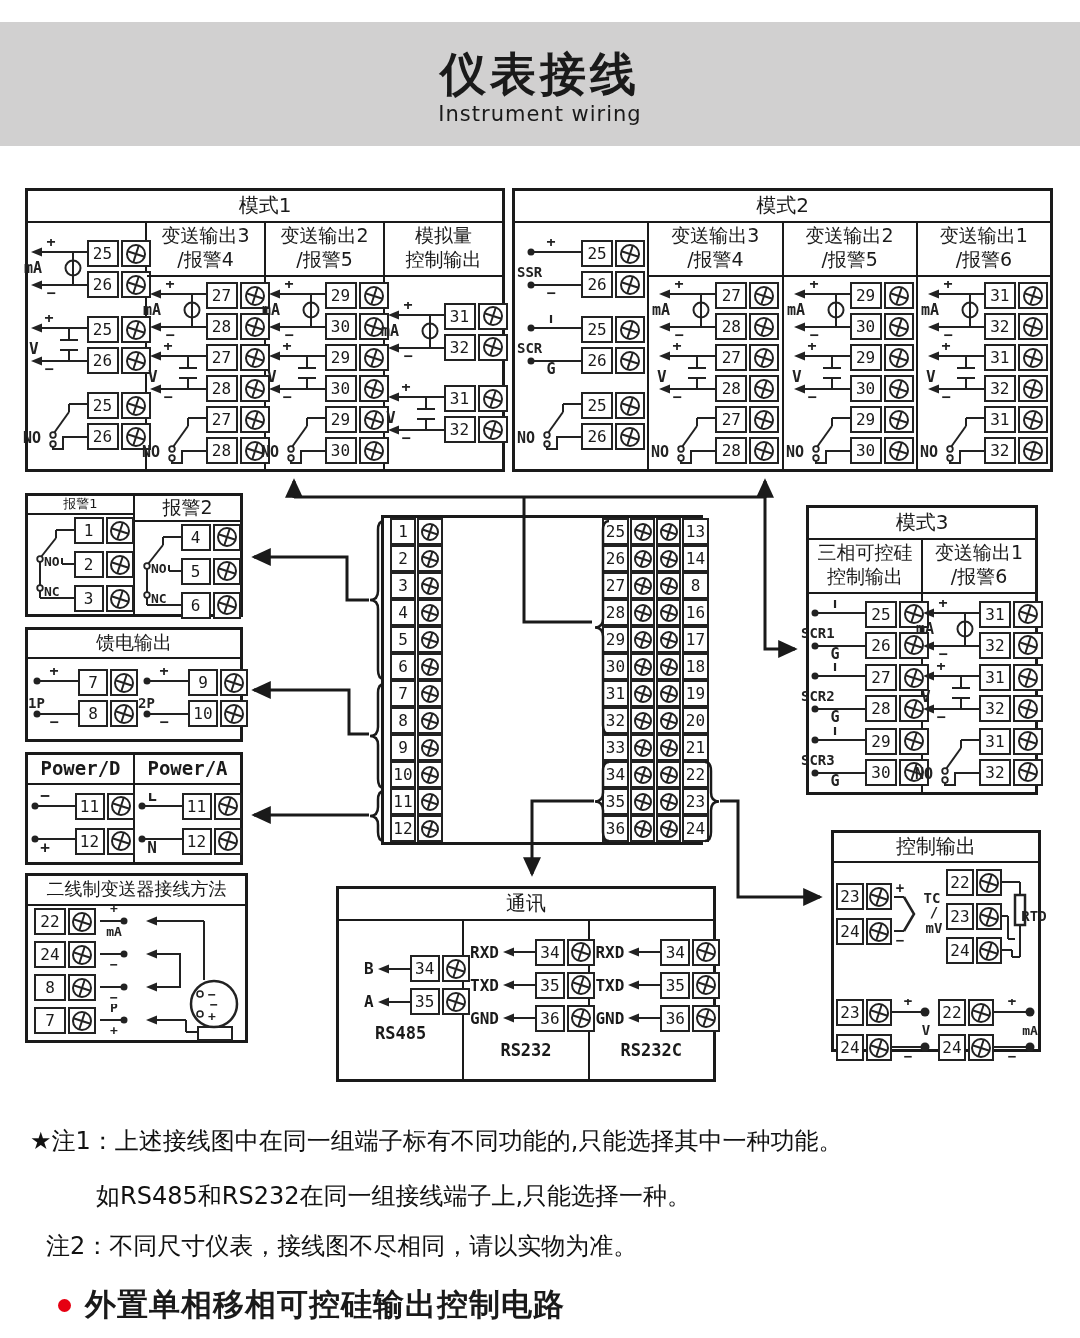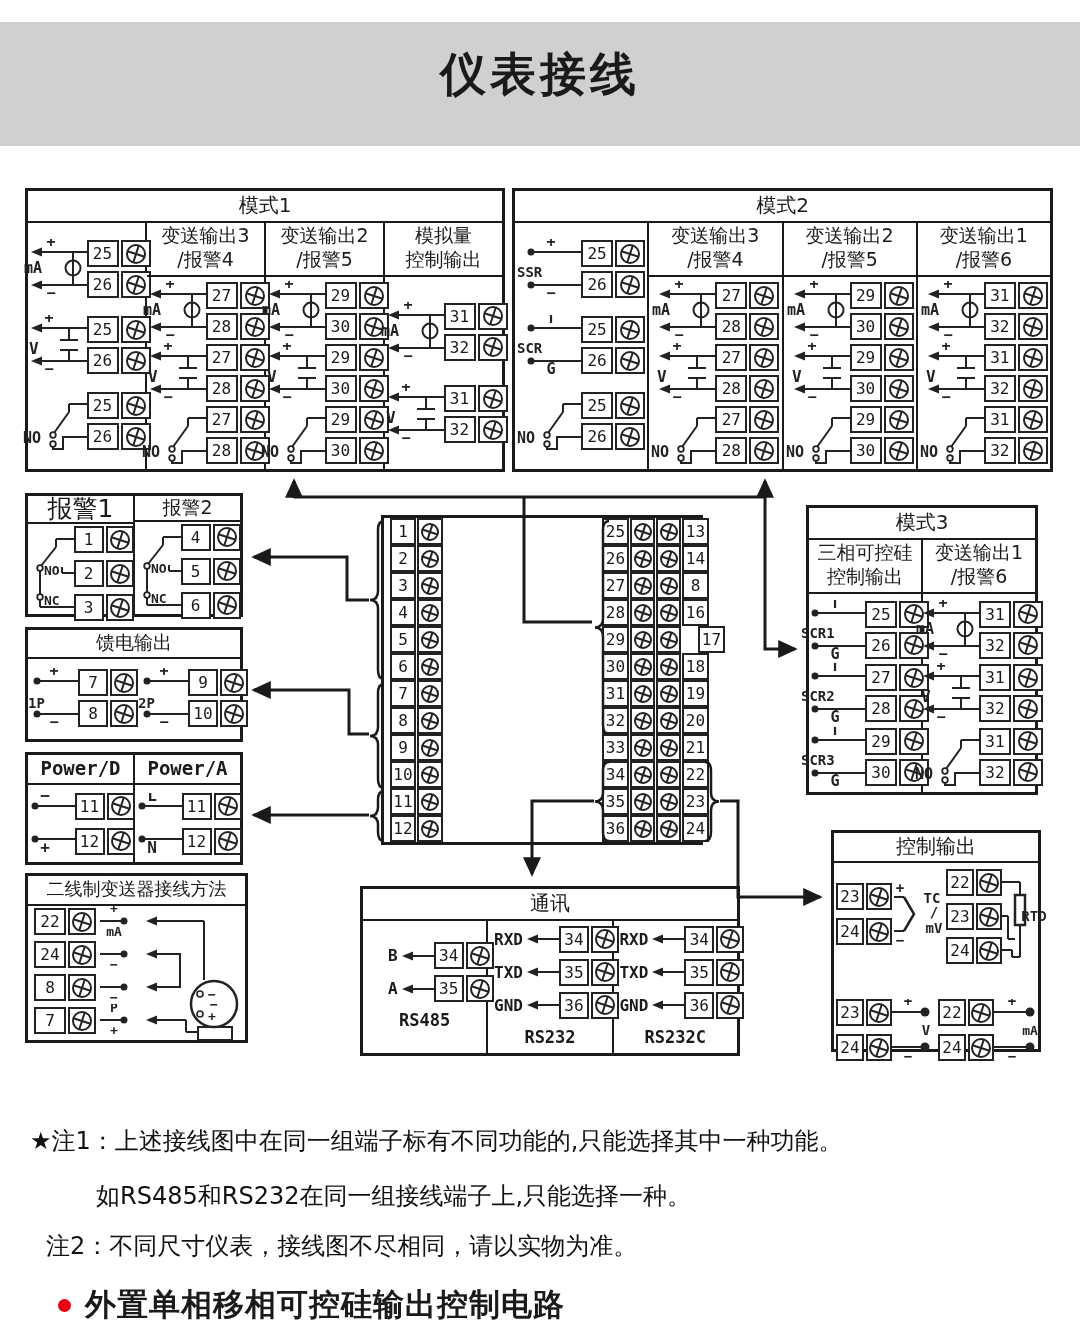--- a/index.html
+++ b/index.html
@@ -31,20 +31,21 @@
   .comm-col:last-child{border-right:none;}
   .pin{display:flex;align-items:center;}
   .pinlabel{font-family:"DejaVu Sans Mono",monospace;font-size:16px;font-weight:bold;width:42px;text-align:right;padding-right:2px;}
   .comm-name{font-family:"DejaVu Sans Mono",monospace;font-size:17px;font-weight:bold;margin-top:2px;}
 </style>
 </head>
 <body>
 
 <div class="band">
   <div class="t1">仪表接线</div>
+  <div class="t2">Instrument wiring</div>
 </div>
 
 <div class="box" style="left:25px;top:188px;width:480px;height:284px" id="mode1">
   <div class="box-title">模式1</div>
   <div class="cols" id="mode1-cols">
       <div class="col">
    <div class="col-b">
           <div class="tgroup">
             <svg width="64" height="60" viewBox="0 0 64 60">
               <polygon points="8,13 19,8.5 19,17.5" fill="#222"></polygon>
@@ -1236,21 +1237,21 @@
               </div>
             </div>
           </div>
         </div>
       </div>
     </div>
 </div>
 <div class="box" style="left:25px;top:493px;width:218px;height:124px" id="alarm">
   <div class="cols" style="top:0" id="alarm-cols">
       <div class="col">
-  <div class="col-h" style="height:26px;font-size:25px">报警1</div>
+  <div class="col-h" style="height:26px;font-size:13px">报警1</div>
   <div class="col-b">
           <div class="tgroup">
             <svg width="46" height="95" viewBox="0 0 46 95">
               <line x1="46" y1="13" x2="28" y2="13" stroke="#222" stroke-width="2"></line>
               <line x1="28" y1="13" x2="28" y2="21" stroke="#222" stroke-width="2"></line>
               <line x1="13" y1="40" x2="28" y2="21" stroke="#222" stroke-width="2"></line>
               <circle cx="12" cy="42" r="2.8" fill="#fff" stroke="#222" stroke-width="1.8"></circle>
               <text x="16" y="49" font-size="13" font-weight="bold" text-anchor="start">NO</text>
               <path d="M34,47 L34,41" fill="none" stroke="#222" stroke-width="2"></path>
               <line x1="34" y1="47" x2="46" y2="47" stroke="#222" stroke-width="2"></line>
@@ -1887,21 +1888,21 @@
           </div>
    <div class="tscrew" style="width:25px;height:27px;margin-left:1px">
             <svg width="20" height="20" viewBox="0 0 20 20">
  <circle cx="10" cy="10" r="8" fill="none" stroke="#222" stroke-width="2"></circle>
  <g transform="rotate(18 10 10)" stroke="#222" stroke-width="2">
  <line x1="10" y1="2" x2="10" y2="18"></line>
                 <line x1="2" y1="10" x2="18" y2="10"></line>
               </g>
             </svg>
           </div>
-   <div class="tnum" style="width:27px;height:27px;margin-left:17px">17</div>
+   <div class="tnum" style="width:27px;height:27px;margin-left:1px">17</div>
         </div>
         <div style="display:flex;height:27px">
    <div class="tnum" style="width:27px;height:27px">30</div>
    <div class="tscrew" style="width:25px;height:27px;margin-left:1px">
             <svg width="20" height="20" viewBox="0 0 20 20">
  <circle cx="10" cy="10" r="8" fill="none" stroke="#222" stroke-width="2"></circle>
  <g transform="rotate(18 10 10)" stroke="#222" stroke-width="2">
  <line x1="10" y1="2" x2="10" y2="18"></line>
                 <line x1="2" y1="10" x2="18" y2="10"></line>
               </g>
@@ -2046,21 +2047,21 @@
  <line x1="10" y1="2" x2="10" y2="18"></line>
                 <line x1="2" y1="10" x2="18" y2="10"></line>
               </g>
             </svg>
           </div>
    <div class="tnum" style="width:27px;height:27px;margin-left:1px">24</div>
         </div>
       </div>
     </div>
 </div>
-<div class="box" style="left:360px;top:886px;width:380px;height:170px" id="comm">
+<div class="box" style="left:336px;top:886px;width:380px;height:196px" id="comm">
   <div class="box-title">通讯</div>
   <div class="cols" id="comm-cols">
       <div class="comm-col">
   <div class="pin">
     <span class="pinlabel">B</span>
     <svg width="34" height="12" viewBox="0 0 34 12">
             <polygon points="2,6 13,1.5 13,10.5" fill="#222"></polygon>
             <line x1="12" y1="6" x2="34" y2="6" stroke="#222" stroke-width="2"></line>
           </svg>
     <div class="trow">

